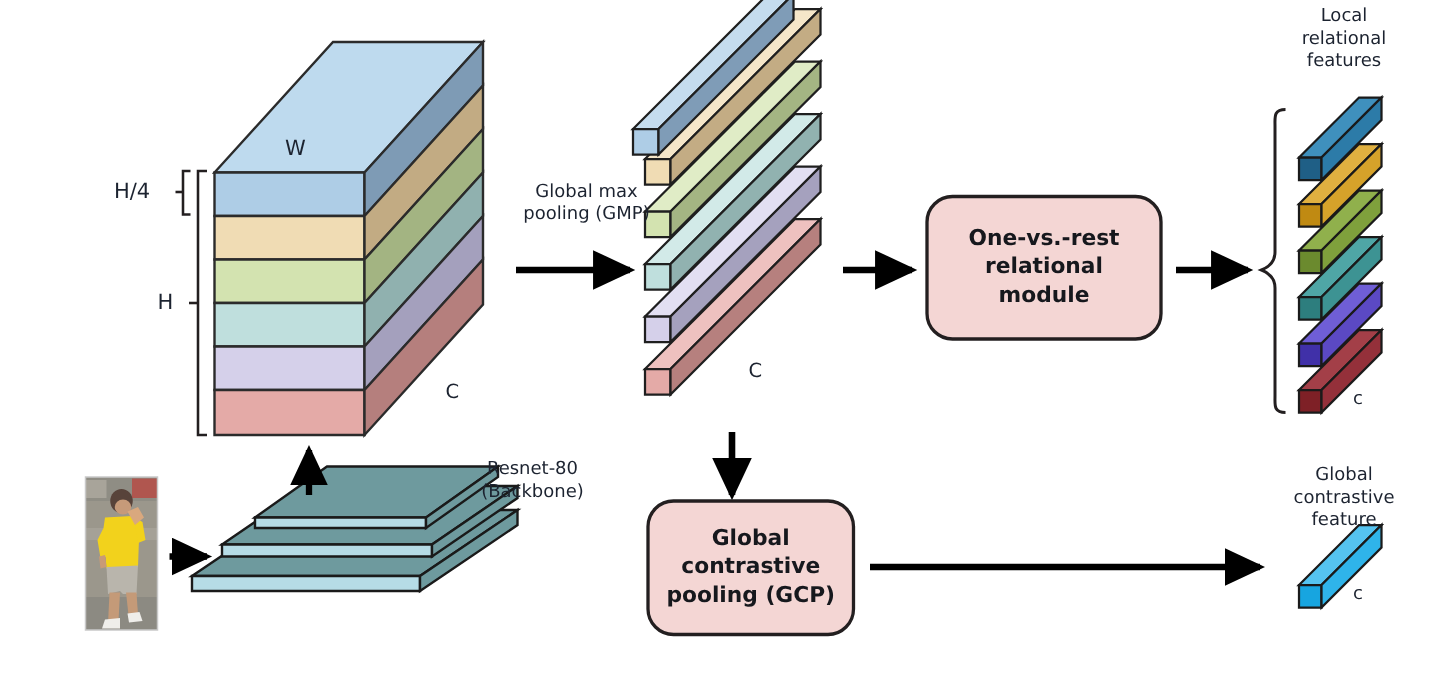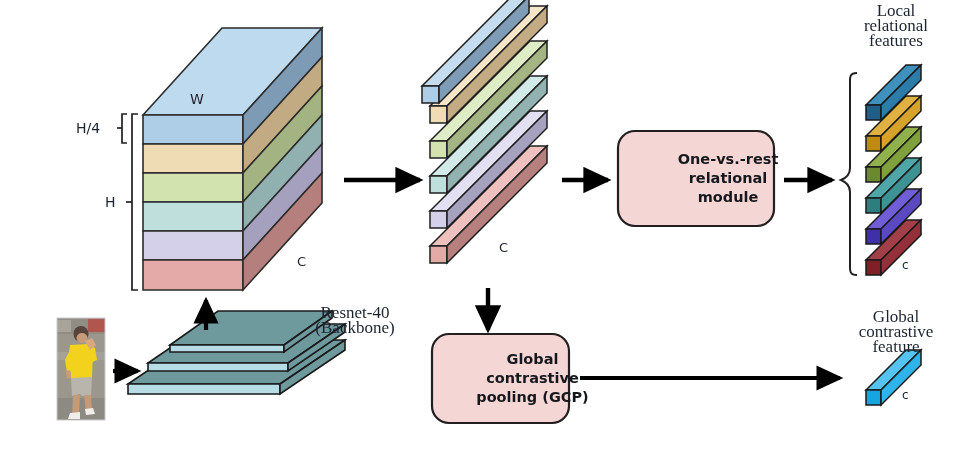--- a/index.html
+++ b/index.html
@@ -1,23 +1,23 @@
 <!DOCTYPE html>
 <html><head>
 <meta charset="utf-8">
 <style>
   html,body{margin:0;padding:0;background:#ffffff;}
   body{font-family:"DejaVu Sans","Liberation Sans",sans-serif;}
   #canvas{position:relative;width:955px;height:449px;background:#ffffff;overflow:hidden;}
-  .lbl{position:absolute;color:#1c2330;font-size:17px;line-height:15px;text-align:center;white-space:pre;font-family:Liberation Serif, serif;}
+  .lbl{position:absolute;color:#1c2330;font-size:12px;line-height:15px;text-align:center;white-space:pre;}
   .dim{position:absolute;color:#1c2330;font-size:14px;}
   .dim-c{font-size:13px;}
   svg{position:absolute;left:0;top:0;overflow:visible;}
   .boxtxt{position:absolute;display:flex;flex-direction:column;align-items:center;justify-content:center;
-          font-weight:bold;color:#16181d;font-size:14.5px;line-height:19px;text-align:center;pointer-events:none;padding-left:32px;}
+          font-weight:bold;color:#16181d;font-size:14.5px;line-height:19px;text-align:center;pointer-events:none;}
 </style>
 </head>
 <body>
 
 <div id="canvas">
 
   <svg width="955" height="449">
     <defs>
       <marker id="ah" markerWidth="7" markerHeight="7" refX="5.6" refY="3" orient="auto">
         <path d="M0,0 L6.4,3 L0,6 z" fill="#000"></path>
@@ -204,24 +204,26 @@
       <path d="M866,390 L881,390 L881,405 L866,405 z" fill="#17a5e0" stroke="#1a1a1a" stroke-width="1.5"></path>
       <path d="M881,390 L921,350 L921,365 L881,405 z" fill="#2fb4ea" stroke="#1a1a1a" stroke-width="1.5"></path>
     </g>
   </svg>
 
   <div class="dim" style="left:190px;top:91px;">W</div>
   <div class="dim" style="left:76px;top:120px;">H/4</div>
   <div class="dim" style="left:105px;top:194px;">H</div>
   <div class="dim dim-c" style="left:297px;top:254px;">C</div>
 
+  <div class="lbl" style="left:336px;top:120px;width:110px;">Global max
+pooling (GMP)</div>
 
   <div class="dim dim-c" style="left:499px;top:240px;">C</div>
 
-  <div class="lbl" style="left:300px;top:305px;width:110px;">Resnet-40
+  <div class="lbl" style="left:300px;top:305px;width:110px;">Resnet-80
 (Backbone)</div>
 
   <div class="boxtxt" style="left:618px;top:131px;width:156px;height:95px;white-space:pre-line;">One-vs.-rest
 relational
 module</div>
 
   <div class="boxtxt" style="left:432px;top:334px;width:137px;height:89px;white-space:pre-line;">Global
 contrastive
 pooling (GCP)</div>
 

